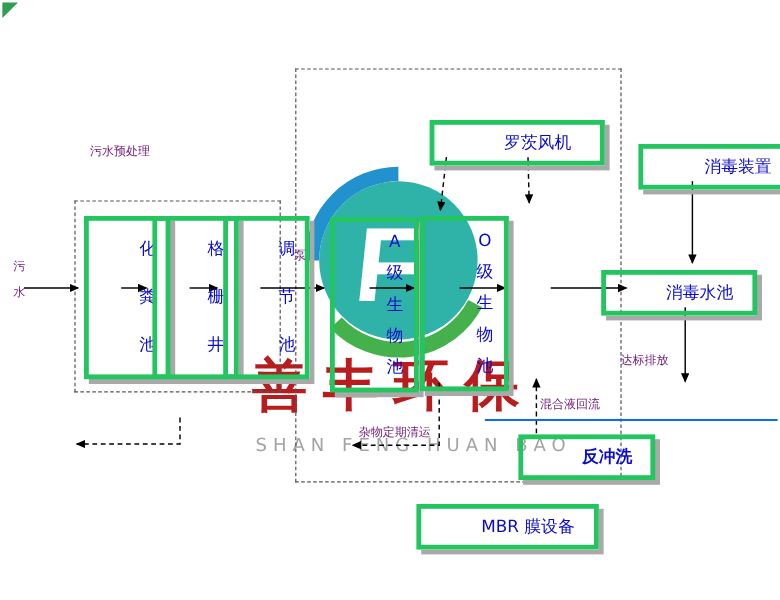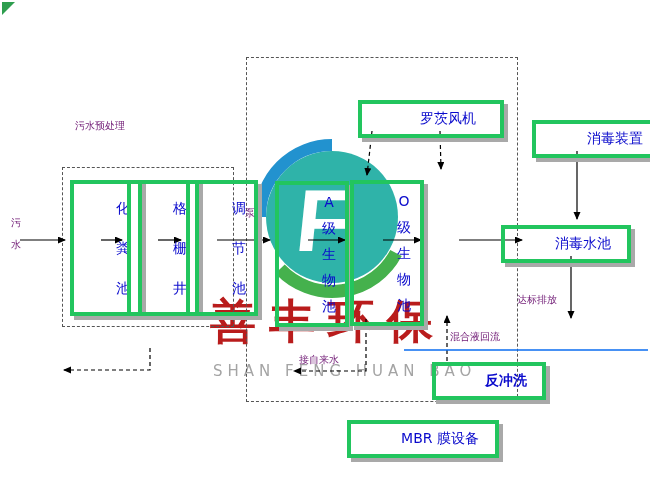--- a/index.html
+++ b/index.html
@@ -111,17 +111,17 @@
   <div class="box hbox" style="left:432px;top:362px;width:72px;height:30px;font-weight:bold;">
     <span>反冲洗</span>
   </div>
   <div class="box hbox" style="left:347px;top:420px;width:110px;height:30px;">
     <span>MBR 膜设备</span>
   </div>
 
   <div class="lbl vlbl" style="left:5px;top:212px;">污水</div>
   <div class="lbl" style="left:75px;top:119px;">污水预处理</div>
   <div class="lbl" style="left:245px;top:206px;">泵</div>
-  <div class="lbl" style="left:299px;top:353px;">接自来水</div>
+  <div class="lbl" style="left:299px;top:353px;">杂物定期清运</div>
   <div class="lbl" style="left:450px;top:330px;">混合液回流</div>
   <div class="lbl" style="left:517px;top:293px;">达标排放</div>
 
 </div>
 
 </body></html>

